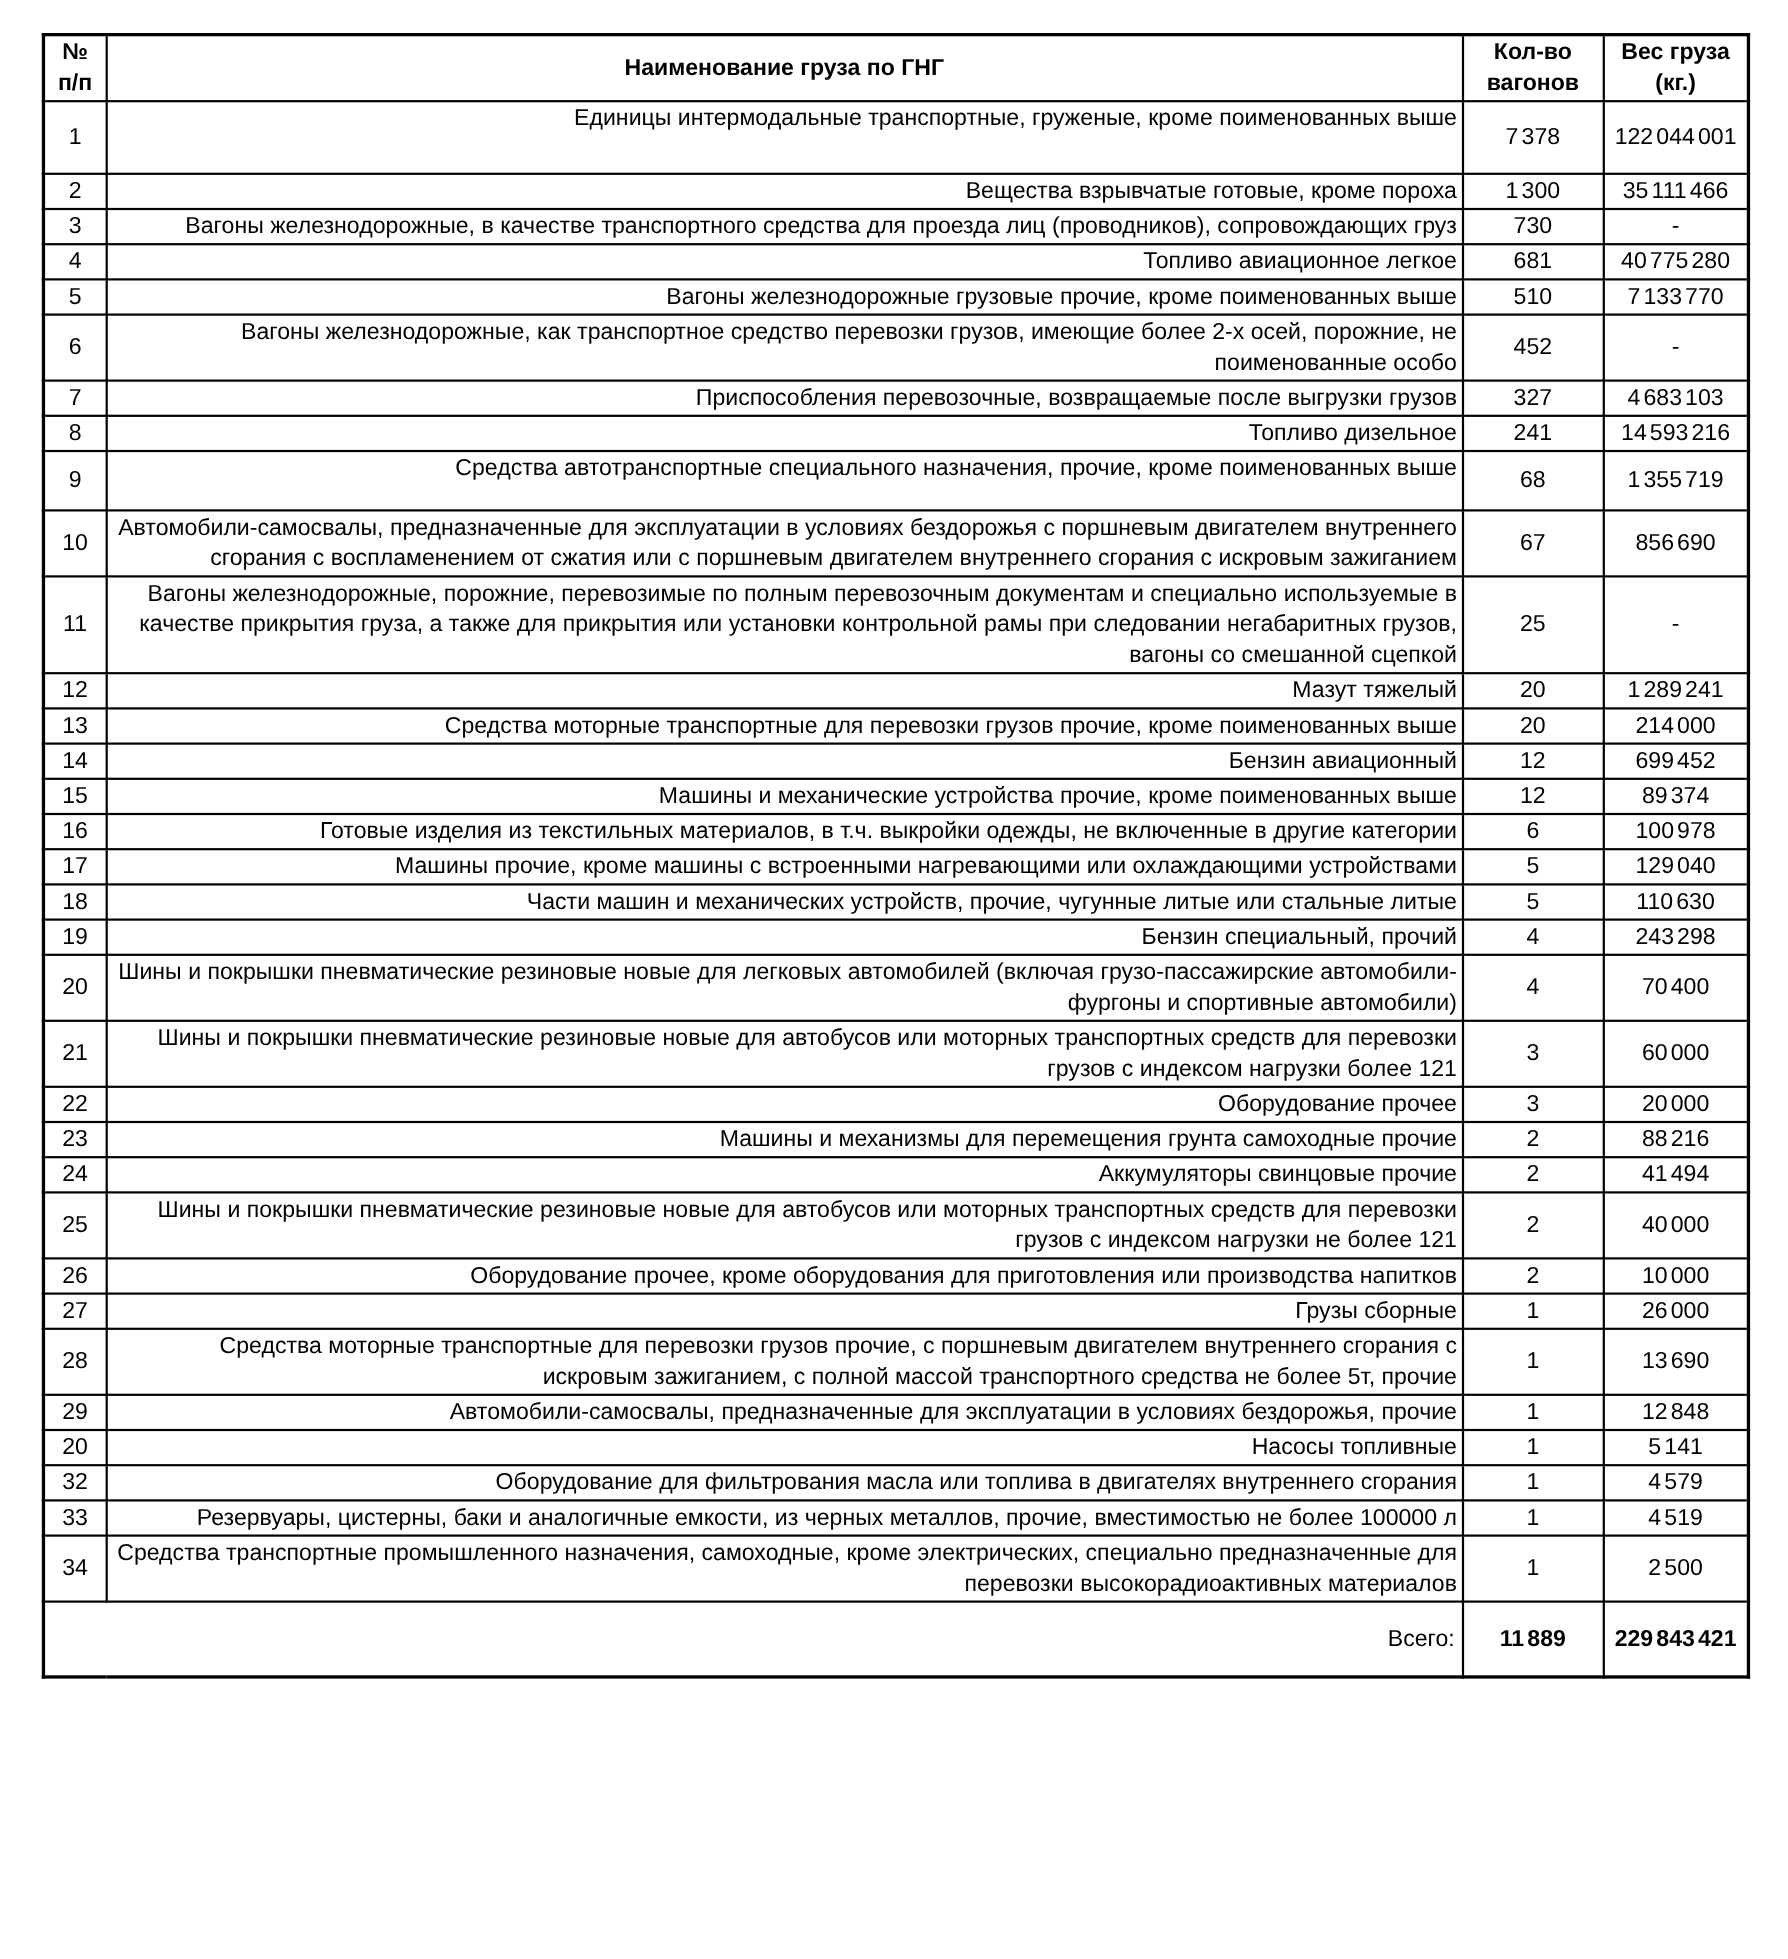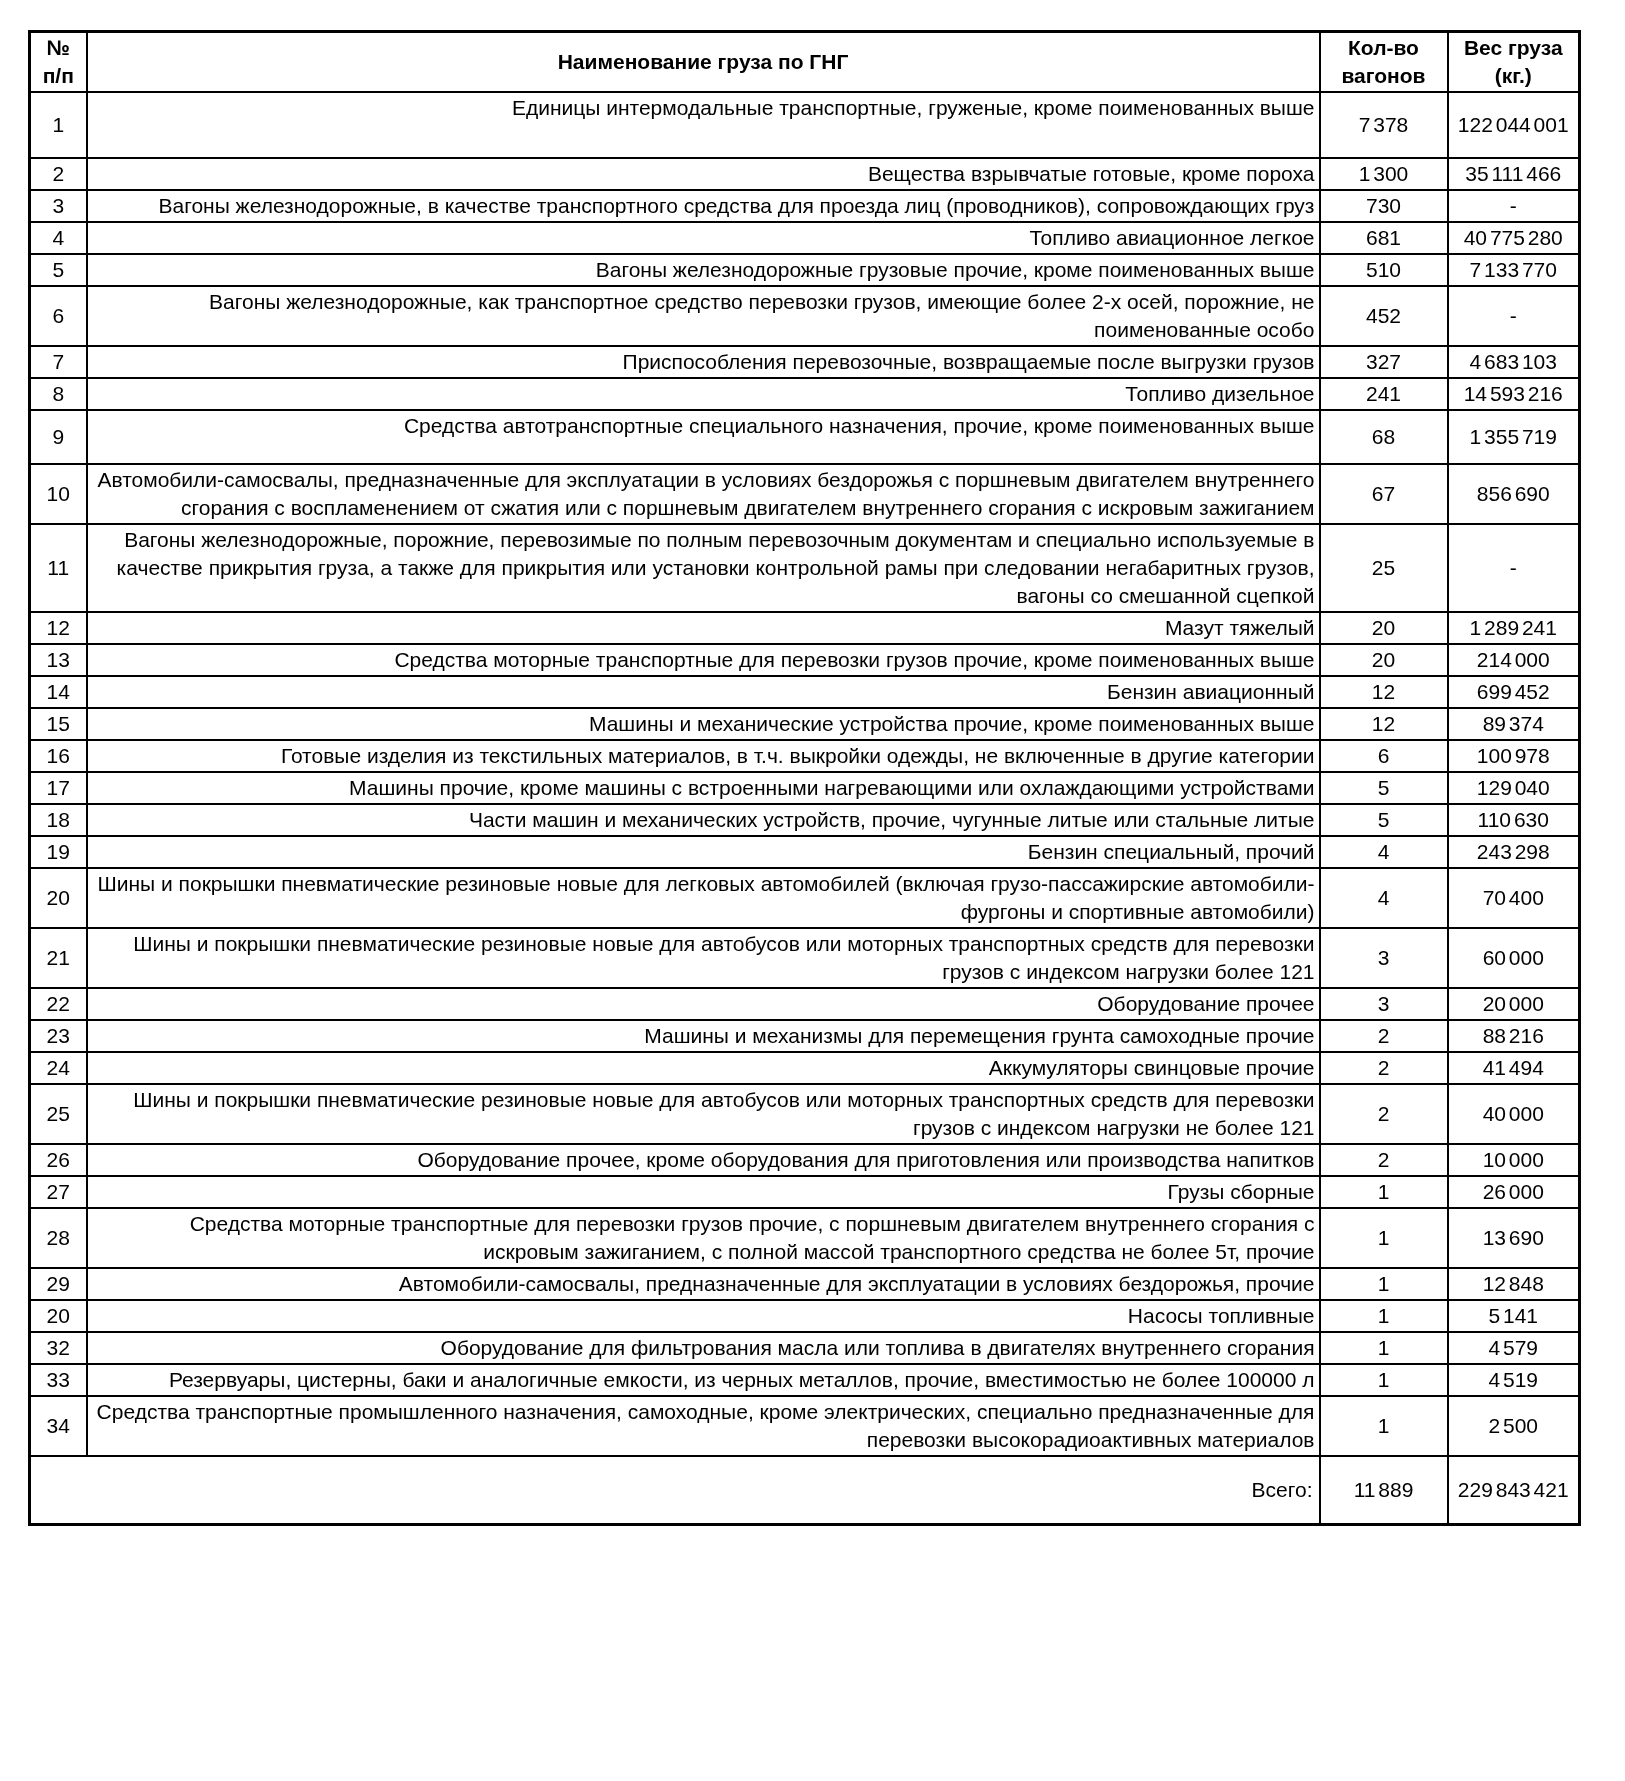--- a/index.html
+++ b/index.html
@@ -6,21 +6,21 @@
     margin: 0;
     padding: 0;
     background: #ffffff;
     color: #000000;
     font-family: "Liberation Sans", sans-serif;
   }
   .page {
     width: 1625px;
     min-height: 1781px;
     box-sizing: border-box;
-    padding: 30px 0 20px 28px;
+    padding: 30px 0 20px 38px;
     background: #ffffff;
   }
   table.cargo {
     border-collapse: collapse;
     table-layout: fixed;
     width: 1550px;
     border: 3px solid #000;
   }
   table.cargo col.c-num    { width: 57px;  }
   table.cargo col.c-name   { width: 1233px; }
@@ -65,21 +65,21 @@
     border-top: 3px solid #000;
     height: 64px;
     font-weight: normal;
     vertical-align: middle;
   }
   tfoot td.total-label {
     text-align: right;
     padding-right: 6px;
   }
   tfoot td.cell-count, tfoot td.cell-weight {
-    font-weight: normal;
+    font-weight: bold;
   }
 </style>
 </head>
 <body>
 
 <div class="page">
   <table class="cargo">
     <colgroup>
       <col class="c-num">
       <col class="c-name">

